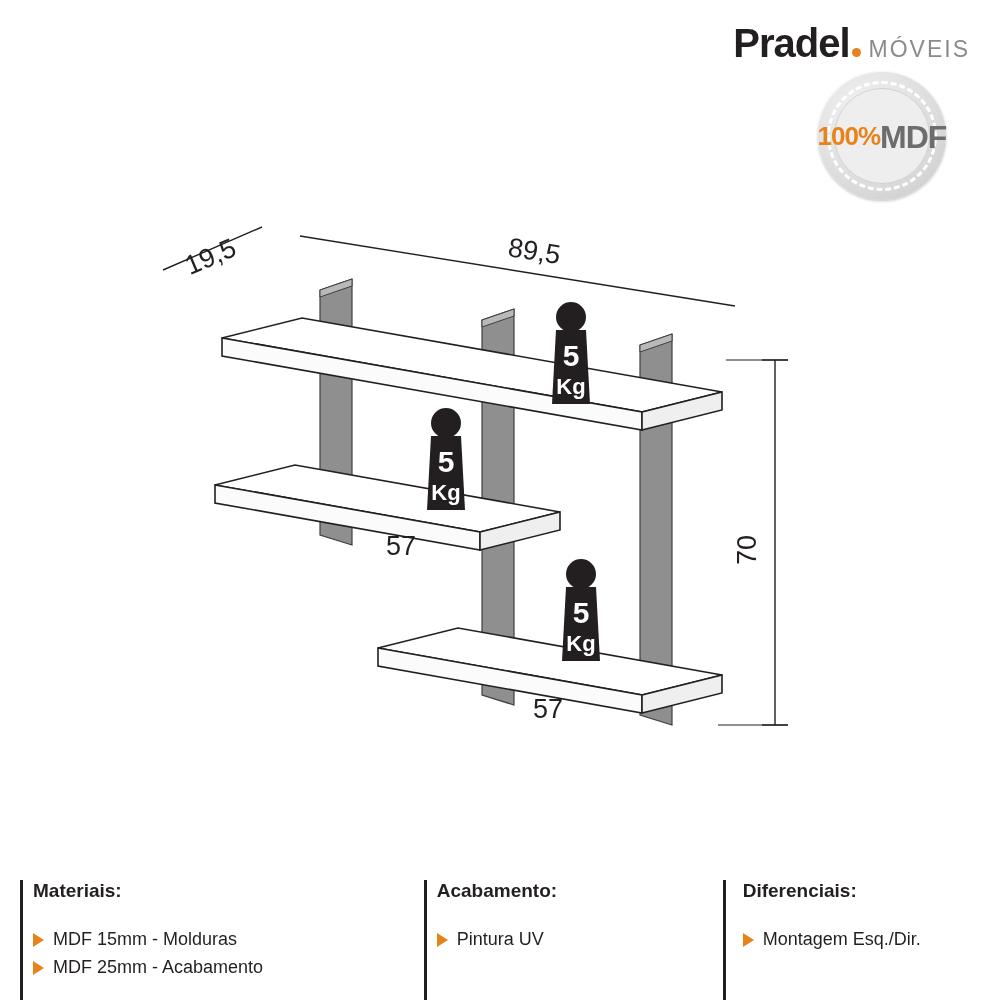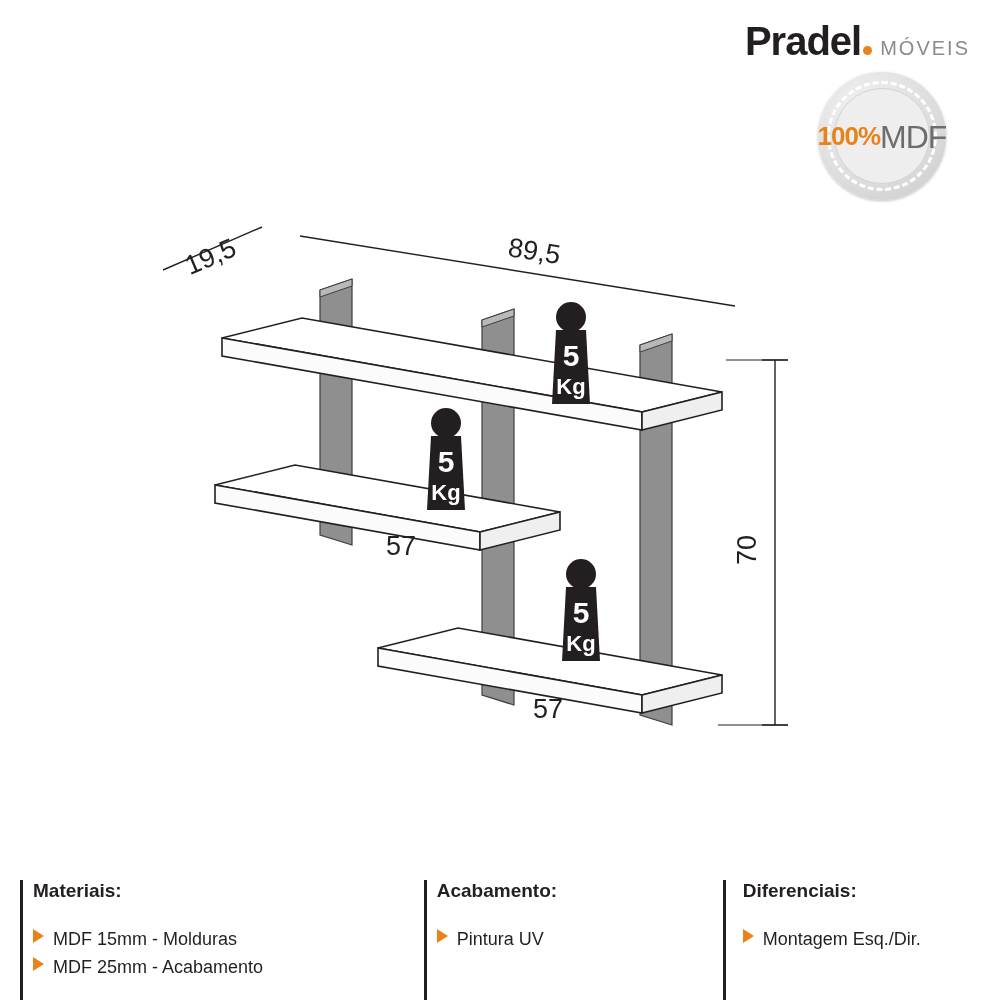--- a/index.html
+++ b/index.html
@@ -36,21 +36,21 @@
   #brand-dot {
     display: inline-block;
     width: 9px;
     height: 9px;
     background: #e8821a;
     border-radius: 50%;
     margin-left: 2px;
     vertical-align: baseline;
   }
   #brand-sub {
-    font-size: 20px;
+    font-size: 23px;
     letter-spacing: 2px;
     color: #8b8b8b;
     line-height: 1;
     margin-top: 24px;
   }
 
   
   #seal {
     position: absolute;
     top: 72px;
@@ -89,21 +89,21 @@
     line-height: 1;
   }
   #seal .seal-100 {
     font-size: 26px;
     font-weight: bold;
     color: #e8821a;
     letter-spacing: -1px;
   }
   #seal .seal-mdf {
     font-size: 32px;
-    font-weight: normal;
+    font-weight: bold;
     color: #6d6d6d;
     letter-spacing: -1px;
     margin-top: 2px;
   }
 
   
   #drawing {
     position: absolute;
     left: 0;
     top: 180px;
@@ -130,20 +130,21 @@
   .spec-col.c2 { width: 300px; }
   .spec-col.c3 { width: 270px; padding-left: 17px; }
   .spec-title {
     font-size: 19px;
     font-weight: bold;
     color: #231f20;
     margin-bottom: 27px;
   }
   .spec-item {
     display: flex;
+    align-items: center;
     font-size: 18px;
     color: #231f20;
     margin-bottom: 7px;
   }
   .tri {
     width: 0;
     height: 0;
     border-left: 11px solid #e8821a;
     border-top: 7px solid transparent;
     border-bottom: 7px solid transparent;

